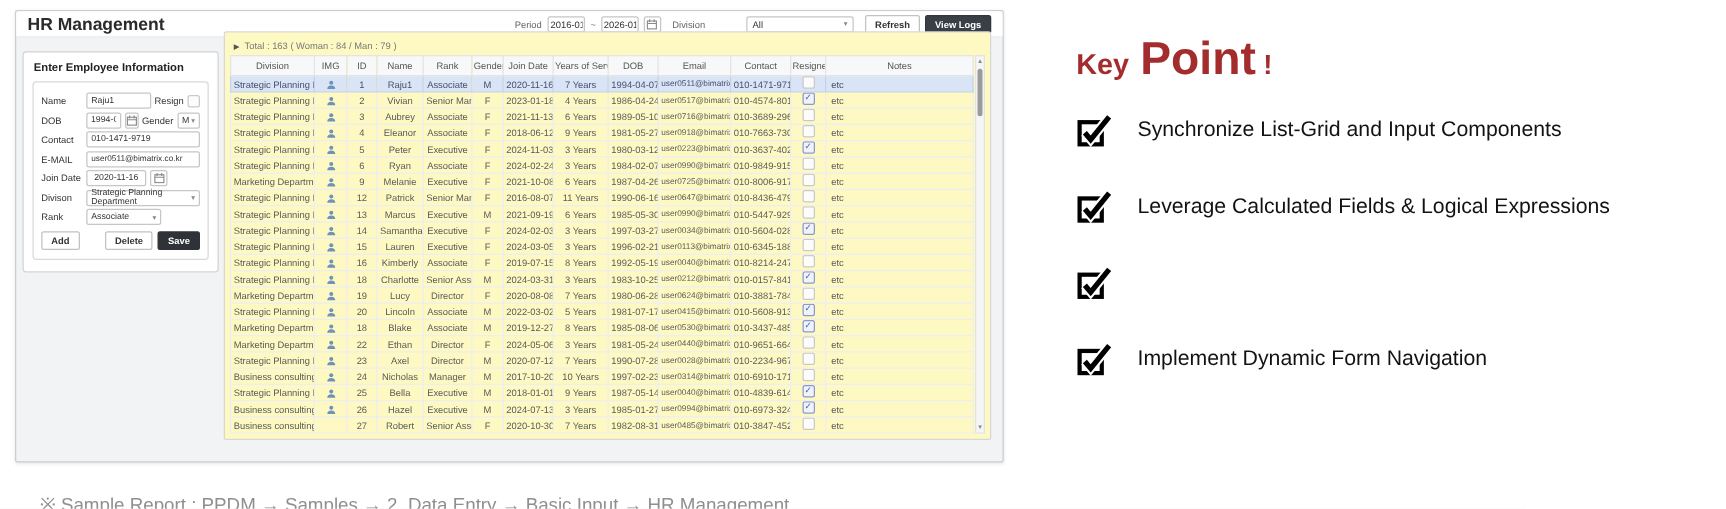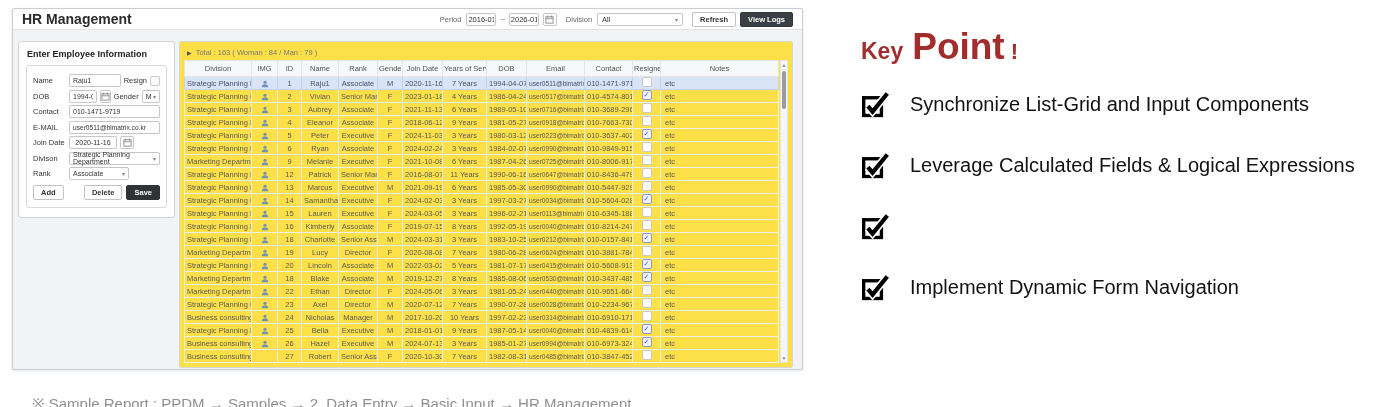--- a/index.html
+++ b/index.html
@@ -16,21 +16,21 @@
   .toolbar{margin-left:auto;display:flex;align-items:center;gap:4px;font-size:7.5px;color:#666;}
   .tb-label{color:#666;margin-right:1px;}
   .tb-input{height:13px;border:1px solid #c6c6c6;border-radius:2px;font-size:7.5px;color:#333;
        text-align:center;box-sizing:border-box;padding:0 1px;font-family:inherit;background:#fff;}
   .w-date{width:30px;}
   .sep{color:#777;}
   .cal-btn{width:14px;height:13px;border:1px solid #c6c6c6;border-radius:2px;background:#fff;
        display:inline-flex;align-items:center;justify-content:center;padding:0;box-sizing:border-box;}
   .tb-select{width:86px;height:13px;border:1px solid #c6c6c6;border-radius:2px;background:#fff;
        display:flex;align-items:center;justify-content:space-between;padding:0 4px;color:#333;
-       box-sizing:border-box;}
+       box-sizing:border-box;margin-left:28px;}
   .arrow{color:#888;font-size:6px;}
   .btn{height:15px;border-radius:2px;font-size:7.5px;font-family:inherit;display:inline-flex;
        align-items:center;justify-content:center;padding:0 7px;box-sizing:border-box;cursor:default;}
   .btn-light{background:#fff;border:1px solid #c2c2c2;color:#333;font-weight:bold;}
   .btn-dark{background:#3a3f45;border:1px solid #33373c;color:#fff;font-weight:bold;}
 
   
   .form-panel{position:absolute;left:5px;top:32px;width:157px;height:177px;background:#fff;
        border:1px solid #d3d3d3;border-radius:3px;box-sizing:border-box;padding:6px 7px;}
   .form-title{font-size:9px;font-weight:bold;color:#222;margin:1px 0 6px 1px;}
@@ -47,21 +47,21 @@
        box-sizing:border-box;font-size:7px;}
   .cb{display:inline-block;width:8px;height:8px;border:1px solid #c9c9c9;border-radius:2px;
        background:#fcfcfc;position:relative;flex:none;}
   .cb.checked{border-color:#8d9ac9;background:#f0f3fc;}
   .cb.checked::after{content:"\2713";position:absolute;left:0;top:-1px;width:100%;
        font-size:7px;line-height:9px;color:#4a5cb0;text-align:center;}
   .ml-auto{margin-left:auto;}
   .f-buttons{display:flex;gap:4px;margin-top:2px;}
 
   
-  .grid-panel{position:absolute;left:166px;top:32px;width:614px;height:327px;background:#fde047;
+  .grid-panel{position:absolute;left:166px;top:16px;width:614px;height:327px;background:#fef9c3;
        border:1px solid #d7d7d7;border-radius:2px;box-sizing:border-box;padding:3px 4px;}
   .grid-summary{height:15px;display:flex;align-items:center;gap:4px;font-size:7.5px;color:#777;
        padding-left:3px;}
   .marker{font-size:6px;color:#555;}
   .table-wrap{position:relative;height:calc(100% - 16px);padding-right:9px;box-sizing:border-box;
        overflow:hidden;}
   table{width:100%;border-collapse:collapse;table-layout:fixed;}
   th{height:15px;background:#f7f8f9;border:1px solid #e2e4e7;font-size:7.5px;font-weight:normal;
        color:#555;text-align:center;overflow:hidden;white-space:nowrap;padding:0 1px;}
   td{height:13px;border:1px solid #eceef0;font-size:7.5px;color:#5a5a5a;text-align:center;
@@ -78,21 +78,21 @@
   .vs-thumb{position:absolute;left:1px;width:4px;top:10px;height:38px;background:#9b9b9b;
        border-radius:2px;}
 
   
   .keypoints{position:absolute;left:861px;top:26px;width:510px;}
   .kp-title{margin:0 0 22px 0;color:#a32d2d;white-space:nowrap;}
   .kp-key{font-size:23px;font-weight:bold;}
   .kp-point{font-size:37px;font-weight:bold;margin-left:9px;}
   .kp-bang{font-size:22px;font-weight:bold;margin-left:6px;}
   .kp-item{display:flex;align-items:center;gap:20px;height:28px;margin-bottom:33px;}
-  .kp-text{font-size:20px;color:#121212;white-space:nowrap;}
+  .kp-text{font-size:17px;color:#121212;white-space:nowrap;}
   .kp-check{flex:none;}
 
   
   .caption{position:absolute;left:32px;top:377px;font-size:15px;color:#8f8f8f;white-space:nowrap;margin-top:16px;}
 </style>
 </head>
 <body>
 
 <div class="app">
 

